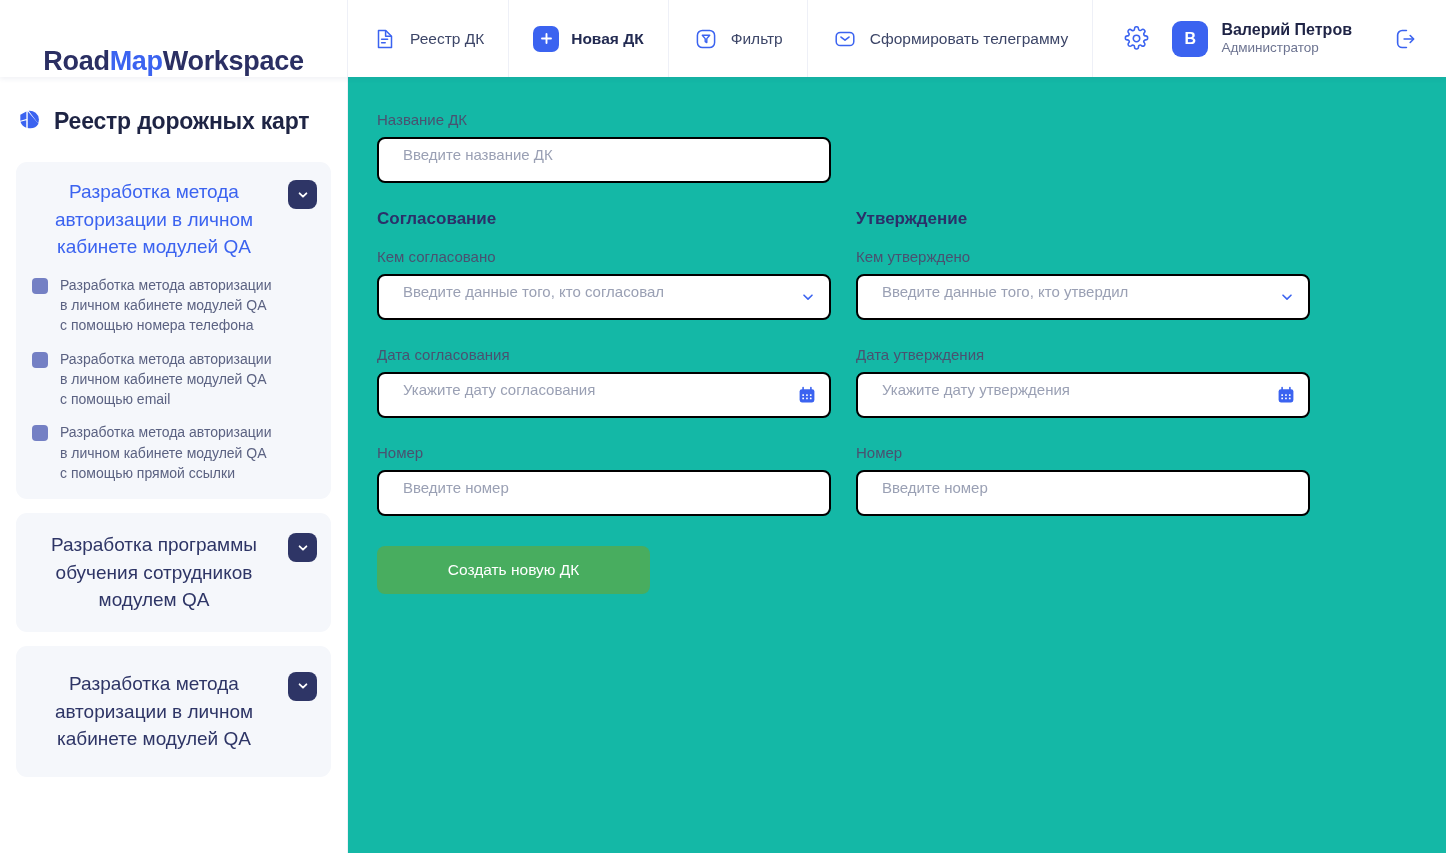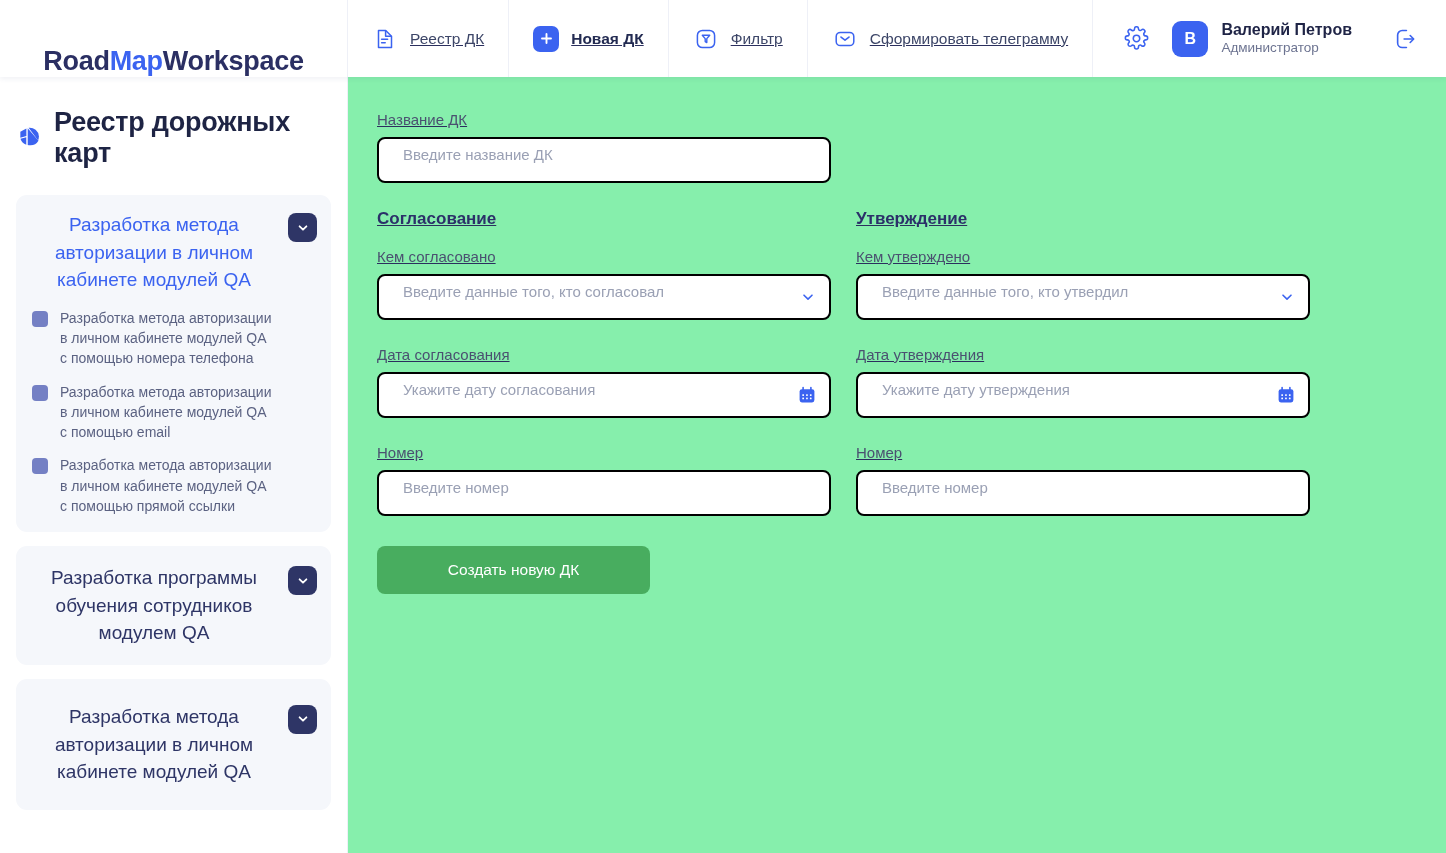--- a/index.html
+++ b/index.html
@@ -58,21 +58,20 @@
   }
 
   .nav-item {
     display: flex;
     align-items: center;
     gap: 12px;
     padding: 0 24px;
     border-right: 1px solid #eef0f7;
     cursor: pointer;
     white-space: nowrap;
-    text-decoration: underline;
   }
   .nav-item .nav-label {
     font-size: 15.5px;
     color: #3d4668;
   }
   .nav-item.active .nav-label {
     color: #232b52;
     font-weight: bold;
   }
 
@@ -163,24 +162,25 @@
   }
 
   .sidebar-title {
     display: flex;
     align-items: center;
     gap: 12px;
     padding: 6px 0 0 1px;
     margin-bottom: 26px;
   }
   .sidebar-title .st-text {
-    font-size: 27px;
+    font-size: 23px;
     font-weight: bold;
     color: #1e2444;
     letter-spacing: -0.2px;
+    text-align: right;
   }
 
   .rm-card {
     background: #f5f7fb;
     border-radius: 11px;
     padding: 16px 14px 16px 16px;
     margin-bottom: 14px;
   }
 
   .rm-card-head {
@@ -233,24 +233,23 @@
   .rm-subitem-text {
     font-size: 14px;
     line-height: 1.45;
     color: #5b6282;
     max-width: 215px;
   }
 
   
   .main {
     flex: 1;
-    background: #86efac;
+    background: #14b8a6;
     padding: 34px 40px 0 29px;
     overflow-y: auto;
-    text-decoration: underline;
   }
 
   .form {
     max-width: 960px;
   }
 
   .field-label {
     font-size: 15px;
     color: #4a5170;
     margin-bottom: 9px;

